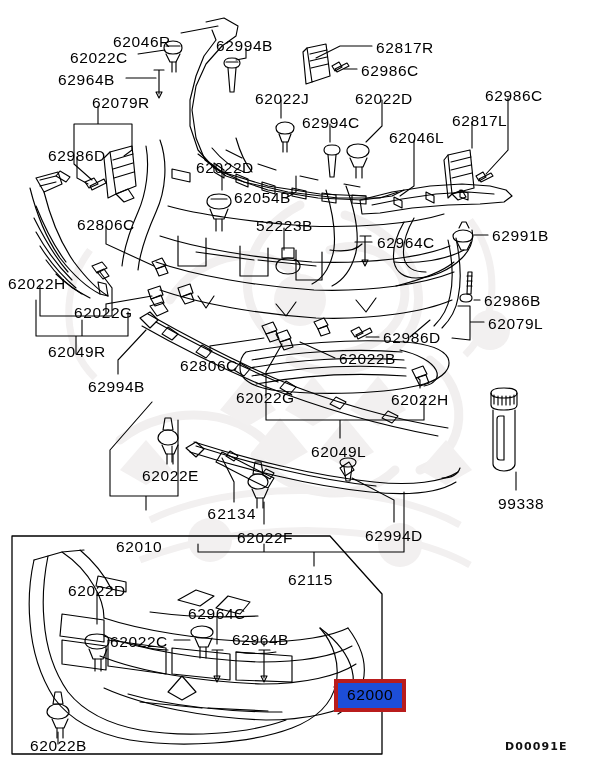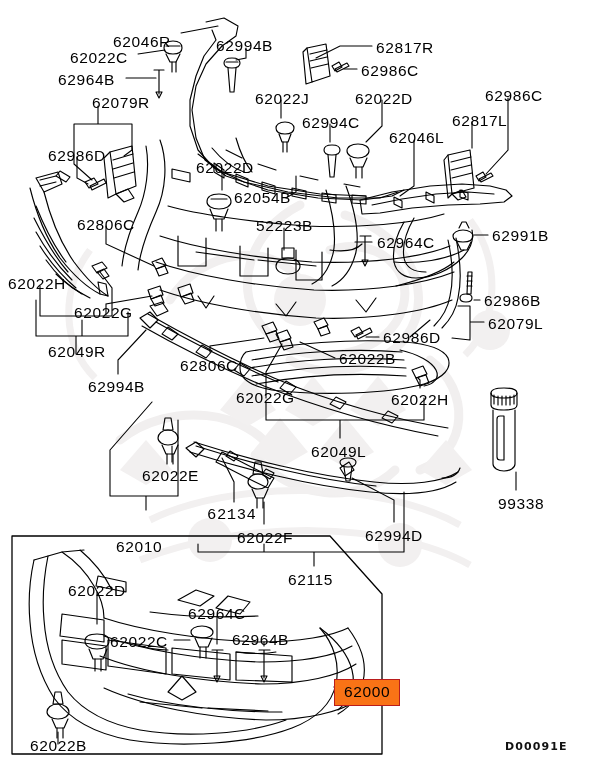--- a/index.html
+++ b/index.html
@@ -29,22 +29,22 @@
   }
 
   
   .lbl-chip{
     position:absolute;
     font-size:15.5px;
     letter-spacing:0.6px;
     line-height:1;
     white-space:nowrap;
     padding:4px 9px 5px 9px;
-    border:1px solid #b91c1c;
-    background:#f97316;
+    border:4px solid #b91c1c;
+    background:#1d4ed8;
     color:#000;
     box-sizing:border-box;
   }
 
   
   #sheet-code{
     position:absolute;
     font-family:"DejaVu Sans",sans-serif;
     font-size:11px;
     font-weight:bold;

